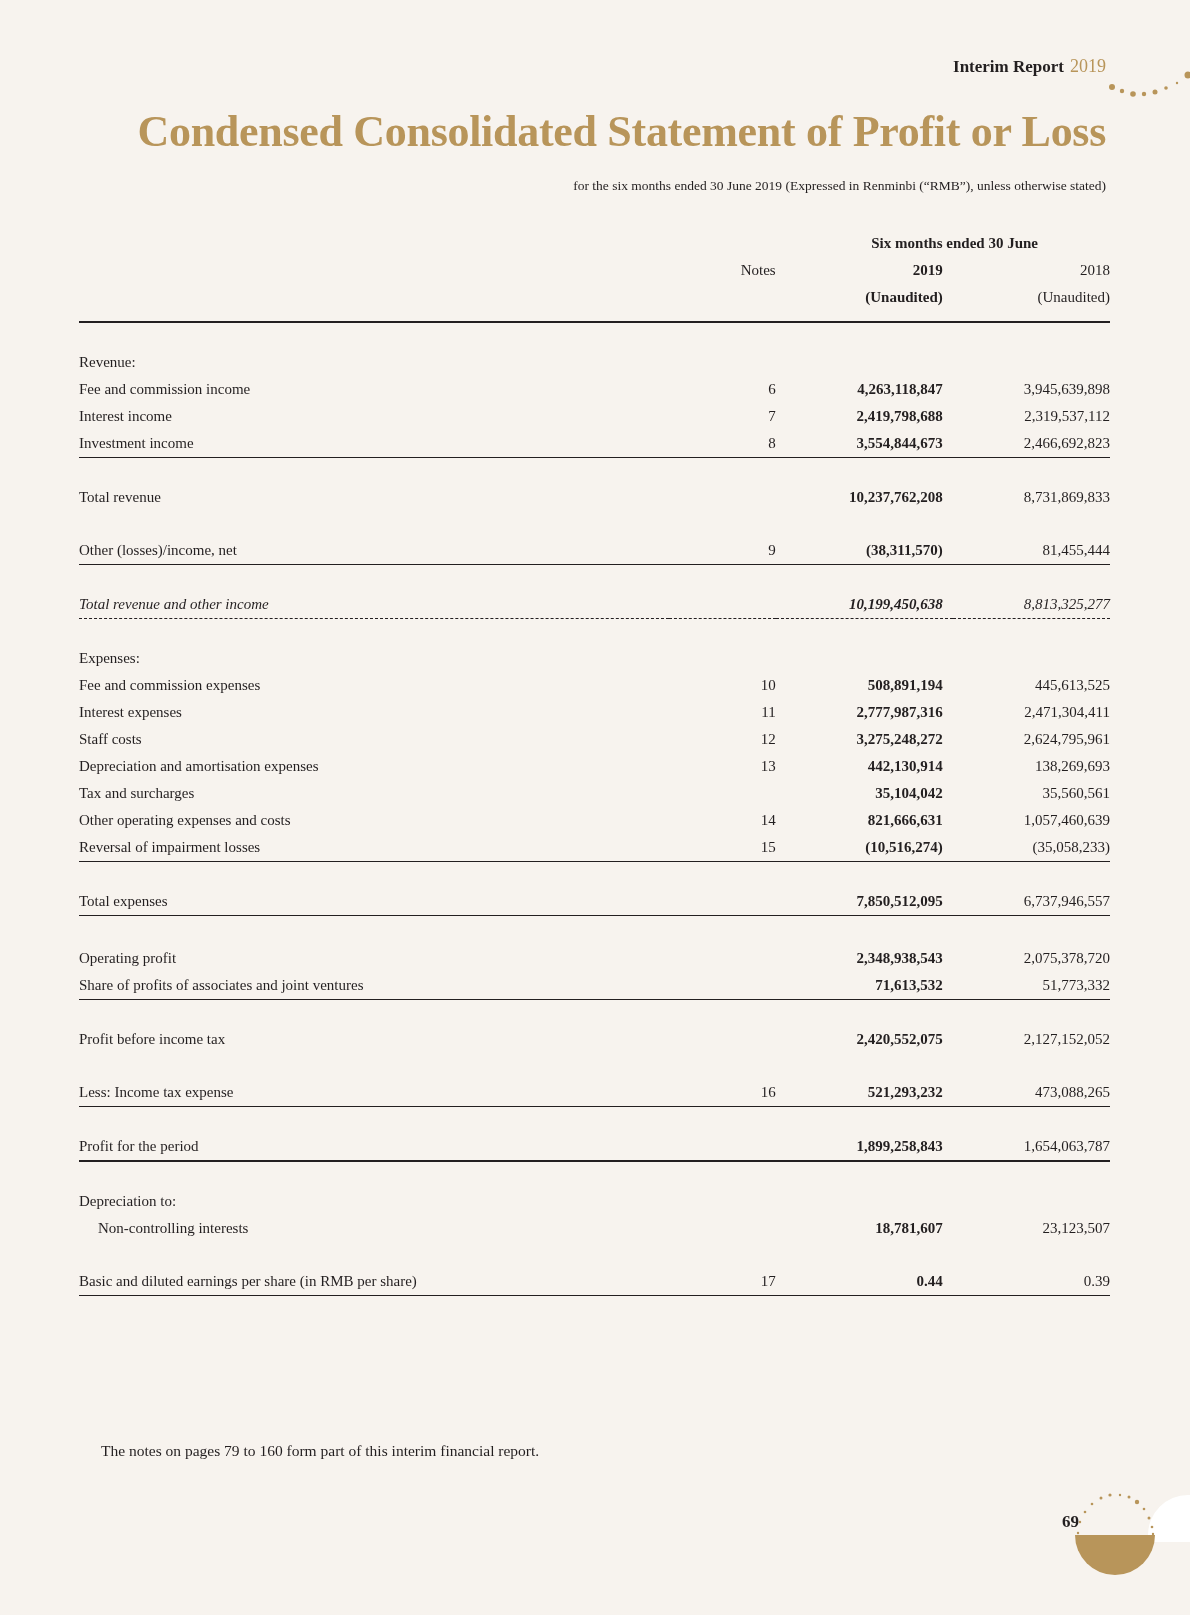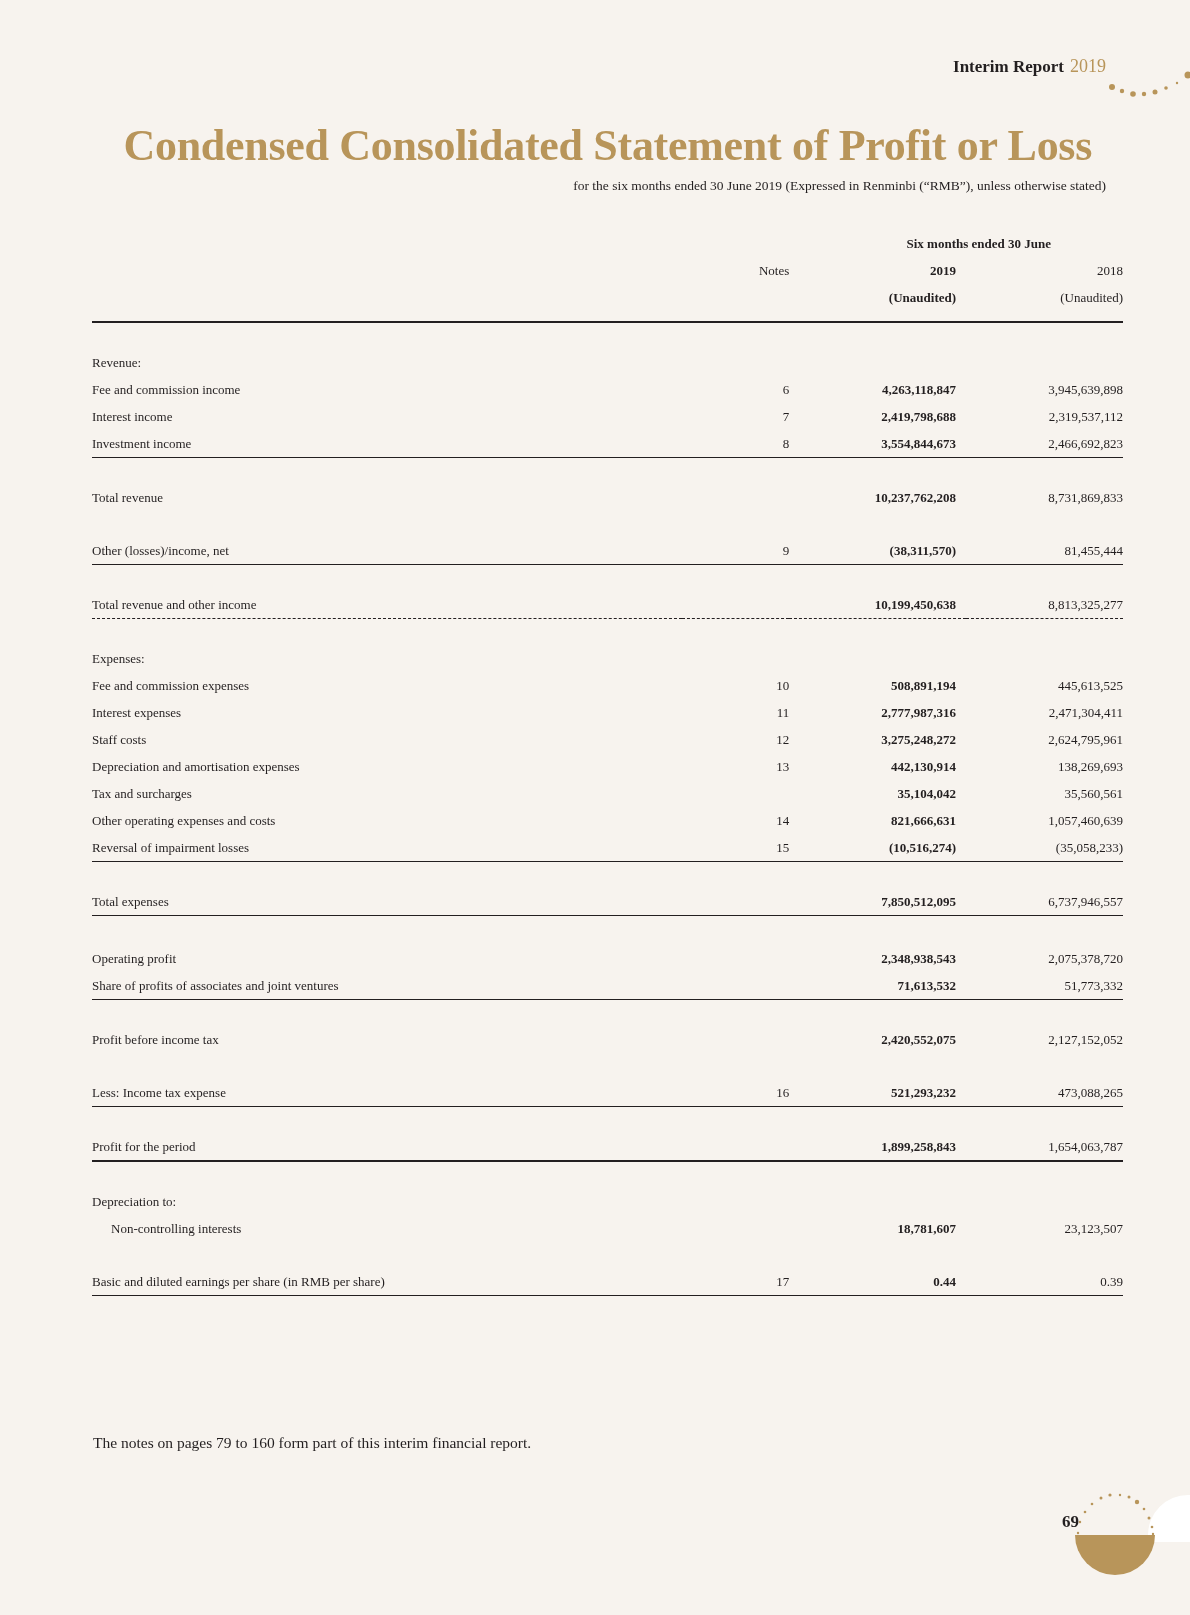--- a/index.html
+++ b/index.html
@@ -13,48 +13,48 @@
   }
   .deco-top { position: absolute; left: 1070px; top: 0; width: 120px; height: 110px; }
   .deco-bottom { position: absolute; left: 1070px; top: 1470px; width: 120px; height: 145px; }
   .running-header {
     position: absolute; right: 84px; top: 56px;
     font-size: 17px; font-weight: bold;
   }
   .running-header .year { color: #b8955a; font-weight: normal; margin-left: 6px; font-size: 18px; }
   .page-title {
     position: absolute; left: 0; right: 84px; top: 106px;
-    text-align: right; margin: 14px;
+    text-align: right; margin: 0;
     font-size: 44px; font-weight: bold; color: #b8955a;
     letter-spacing: -0.3px;
   }
   .subtitle {
     position: absolute; right: 84px; top: 178px;
     font-size: 13.5px; margin: 0;
   }
   .stmt {
-    position: absolute; left: 92px; top: 230px; width: 1031px;
+    position: absolute; left: 79px; top: 230px; width: 1031px;
     border-collapse: collapse;
-    font-size: 13px;
+    font-size: 15px;
   }
   .stmt td, .stmt th { padding: 0; height: 27px; vertical-align: middle; font-weight: normal; }
   .c-label { width: 590px; text-align: left; }
   .c-note { width: 110px; text-align: right; }
   .c-2019 { width: 170px; text-align: right; padding-right: 10px !important; font-weight: bold !important; }
   .c-2018 { width: 160px; text-align: right; }
   .hdr-span { text-align: right; font-weight: bold !important; padding-right: 72px !important; }
   .hdr-rule td { border-bottom: 2px solid #231f20; height: 10px; }
   .gap td { height: 26px; }
   .indent { padding-left: 19px !important; }
   tr.rule-solid td { border-bottom: 1.5px solid #231f20; }
-  tr.rule-dashed td { border-bottom: 1.5px dashed #231f20; }
+  tr.rule-dashed td { border-bottom: 1.5px dashed #231f20; font-style: italic; }
   tr.rule-thick td { border-bottom: 2px solid #231f20; }
   tr.rule-double-dashed td { border-bottom: 1.5px dashed #231f20; margin-top: 12px; }
   .under-solid td { border-top: 1.5px solid #231f20; height: 3px; padding: 0; }
-  .footnote { position: absolute; left: 85px; top: 1426px; font-size: 15.5px; margin: 8px; }
+  .footnote { position: absolute; left: 85px; top: 1426px; font-size: 15.5px; margin: 16px; }
   .page-number { position: absolute; left: 1062px; top: 1512px; font-weight: bold; font-size: 17px; }
 </style>
 </head>
 <body>
 
 <svg class="deco-top" viewBox="0 0 120 110">
   <g fill="#b8955a">
     <circle cx="-3" cy="0" r="2"></circle>
     <circle cx="-3" cy="9" r="3"></circle>
     <circle cx="-4" cy="20" r="1.5"></circle>

